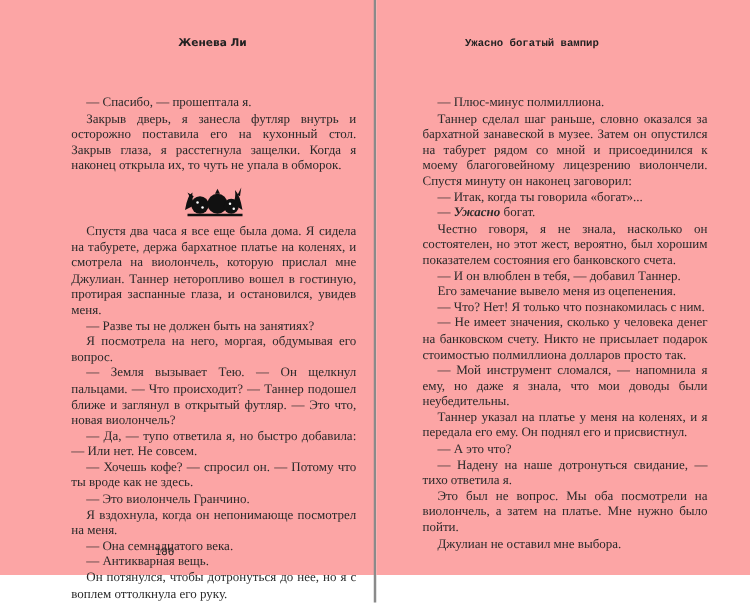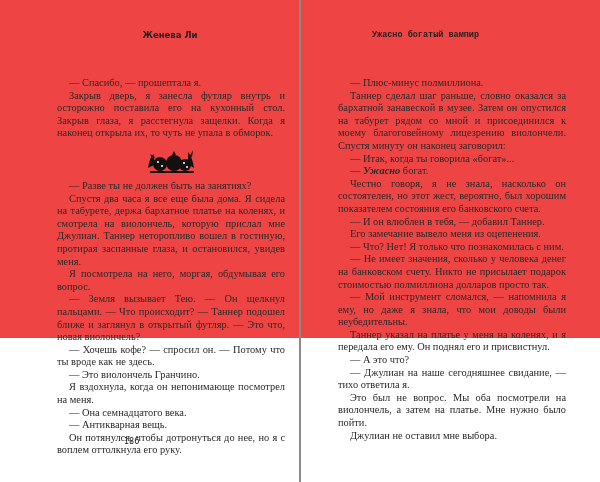--- a/index.html
+++ b/index.html
@@ -1,20 +1,20 @@
 <!DOCTYPE html>
 <html><head>
 <meta charset="utf-8">
 <style>
   html, body { margin: 0; padding: 0; }
   body {
     width: 600px; height: 482px; background: #ffffff; position: relative; overflow: hidden;
     font-family: "Liberation Serif", "DejaVu Serif", serif; color: #2a2a2a;
   }
-  .page { position: absolute; top: 0; height: 338px; background: #ef4444; }
+  .page { position: absolute; top: 0; height: 460px; background: #fca5a5; }
   .page.left { left: 0; width: 300px; }
   .page.right { left: 301px; width: 299px; }
   .spine { position: absolute; left: 299px; top: 0; width: 2px; height: 482px; background: #8a8a8a; }
   .header {
     position: absolute; top: 30px; left: 0; right: 0; text-align: center;
     font-family: "DejaVu Sans", sans-serif; font-weight: bold; font-size: 8.5px; color: #222;
   }
   .page.left .header { padding-left: 40px; }
   .page.right .header { padding-right: 50px; font-family: Liberation Mono, monospace; }
   .text {
@@ -54,24 +54,25 @@
         <rect x="14" y="25" width="44" height="2"></rect>
       </g>
       <g fill="#fff">
         <circle cx="22" cy="16" r="1"></circle>
         <circle cx="26" cy="20" r="1"></circle>
         <circle cx="48" cy="17" r="1"></circle>
         <circle cx="51" cy="21" r="1"></circle>
       </g>
     </svg>
     <div id="lp-after">
+        <p>Спустя два часа я все еще была дома. Я сидела на табурете, держа бархатное платье на коленях, и смотрела на виолончель, которую прислал мне Джулиан. Таннер неторопливо вошел в гостиную, протирая заспанные глаза, и остановился, увидев меня.</p>
         <p>— Разве ты не должен быть на занятиях?</p>
-        <p>Спустя два часа я все еще была дома. Я сидела на табурете, держа бархатное платье на коленях, и смотрела на виолончель, которую прислал мне Джулиан. Таннер неторопливо вошел в гостиную, протирая заспанные глаза, и остановился, увидев меня.</p>
         <p>Я посмотрела на него, моргая, обдумывая его вопрос.</p>
         <p>— Земля вызывает Тею. — Он щелкнул пальцами. — Что происходит? — Таннер подошел ближе и заглянул в открытый футляр. — Это что, новая виолончель?</p>
+        <p>— Да, — тупо ответила я, но быстро добавила: — Или нет. Не совсем.</p>
         <p>— Хочешь кофе? — спросил он. — Потому что ты вроде как не здесь.</p>
         <p>— Это виолончель Гранчино.</p>
         <p>Я вздохнула, когда он непонимающе посмотрел на меня.</p>
         <p>— Она семнадцатого века.</p>
         <p>— Антикварная вещь.</p>
         <p>Он потянулся, чтобы дотронуться до нее, но я с воплем оттолкнула его руку.</p>
       </div>
   </div>
   <div class="pageno">186</div>
 </div>
@@ -89,18 +90,18 @@
     <p class="dlg"><span>— </span><em>Ужасно</em><span> богат.</span></p>
     <div id="rp-after">
         <p>Честно говоря, я не знала, насколько он состоятелен, но этот жест, вероятно, был хорошим показателем состояния его банковского счета.</p>
         <p>— И он влюблен в тебя, — добавил Таннер.</p>
         <p>Его замечание вывело меня из оцепенения.</p>
         <p>— Что? Нет! Я только что познакомилась с ним.</p>
         <p>— Не имеет значения, сколько у человека денег на банковском счету. Никто не присылает подарок стоимостью полмиллиона долларов просто так.</p>
         <p>— Мой инструмент сломался, — напомнила я ему, но даже я знала, что мои доводы были неубедительны.</p>
         <p>Таннер указал на платье у меня на коленях, и я передала его ему. Он поднял его и присвистнул.</p>
         <p>— А это что?</p>
-        <p>— Джулиан на наше сегодняшнее свидание, — тихо ответила я.</p>
+        <p>— Надену на наше дотронуться свидание, — тихо ответила я.</p>
         <p>Это был не вопрос. Мы оба посмотрели на виолончель, а затем на платье. Мне нужно было пойти.</p>
         <p>Джулиан не оставил мне выбора.</p>
       </div>
   </div>
 </div>
 
 </body></html>

